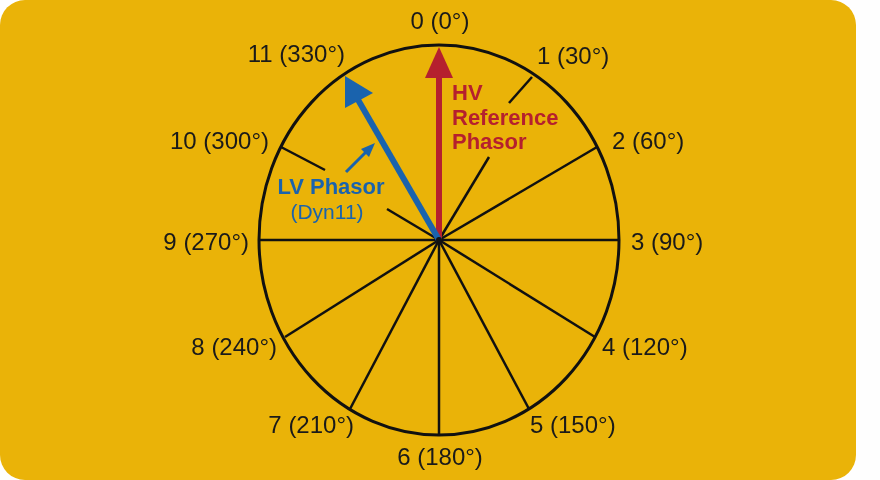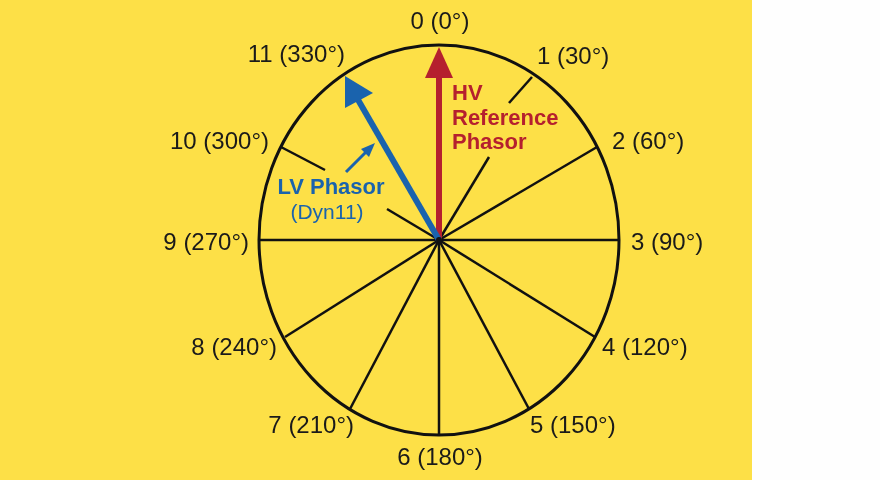--- a/index.html
+++ b/index.html
@@ -5,23 +5,24 @@
     html, body {
       margin: 0;
       padding: 0;
       background: #fefefe;
       width: 880px;
       height: 480px;
       overflow: hidden;
     }
     .stage {
       position: relative;
-      width: 752px;
+      width: 856px;
       height: 480px;
-      background: #fde047;
+      background: #eab308;
+      border-radius: 25px;
     }
     svg.diagram {
       position: absolute;
       left: 0;
       top: 0;
     }
     .hour-label {
       font-family: "Liberation Sans", sans-serif;
       font-size: 24px;
       fill: #1a1a1a;

